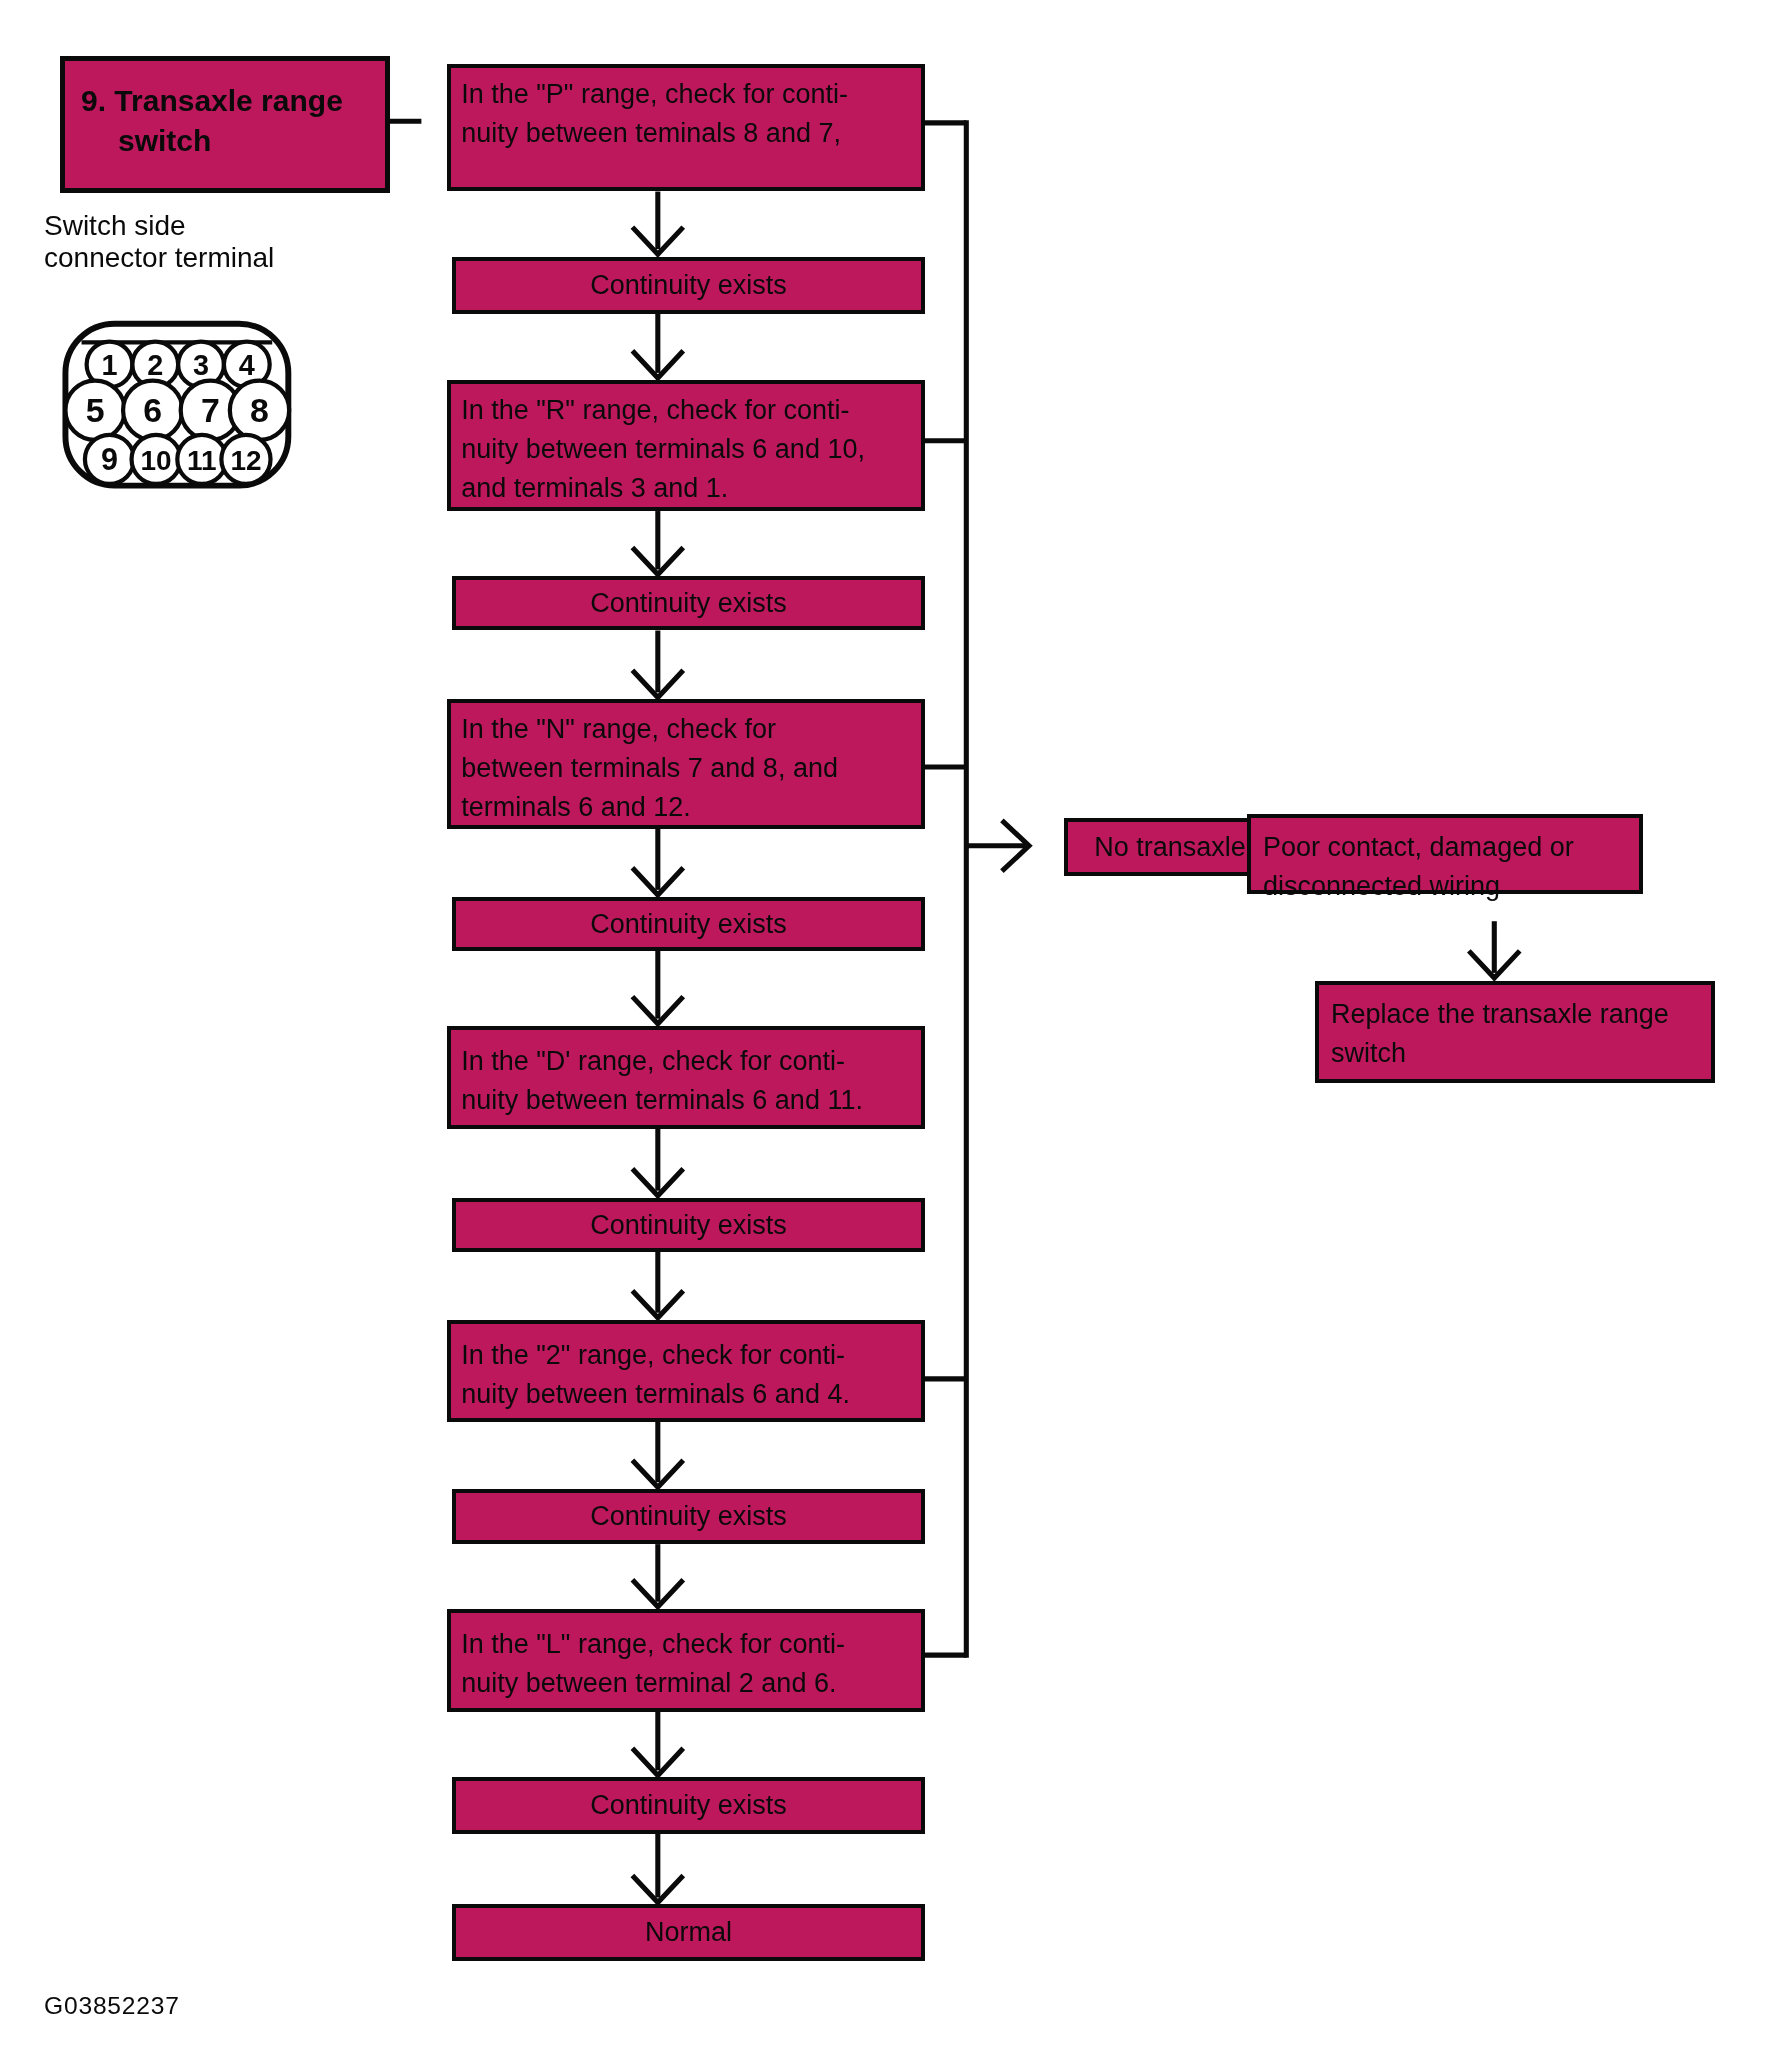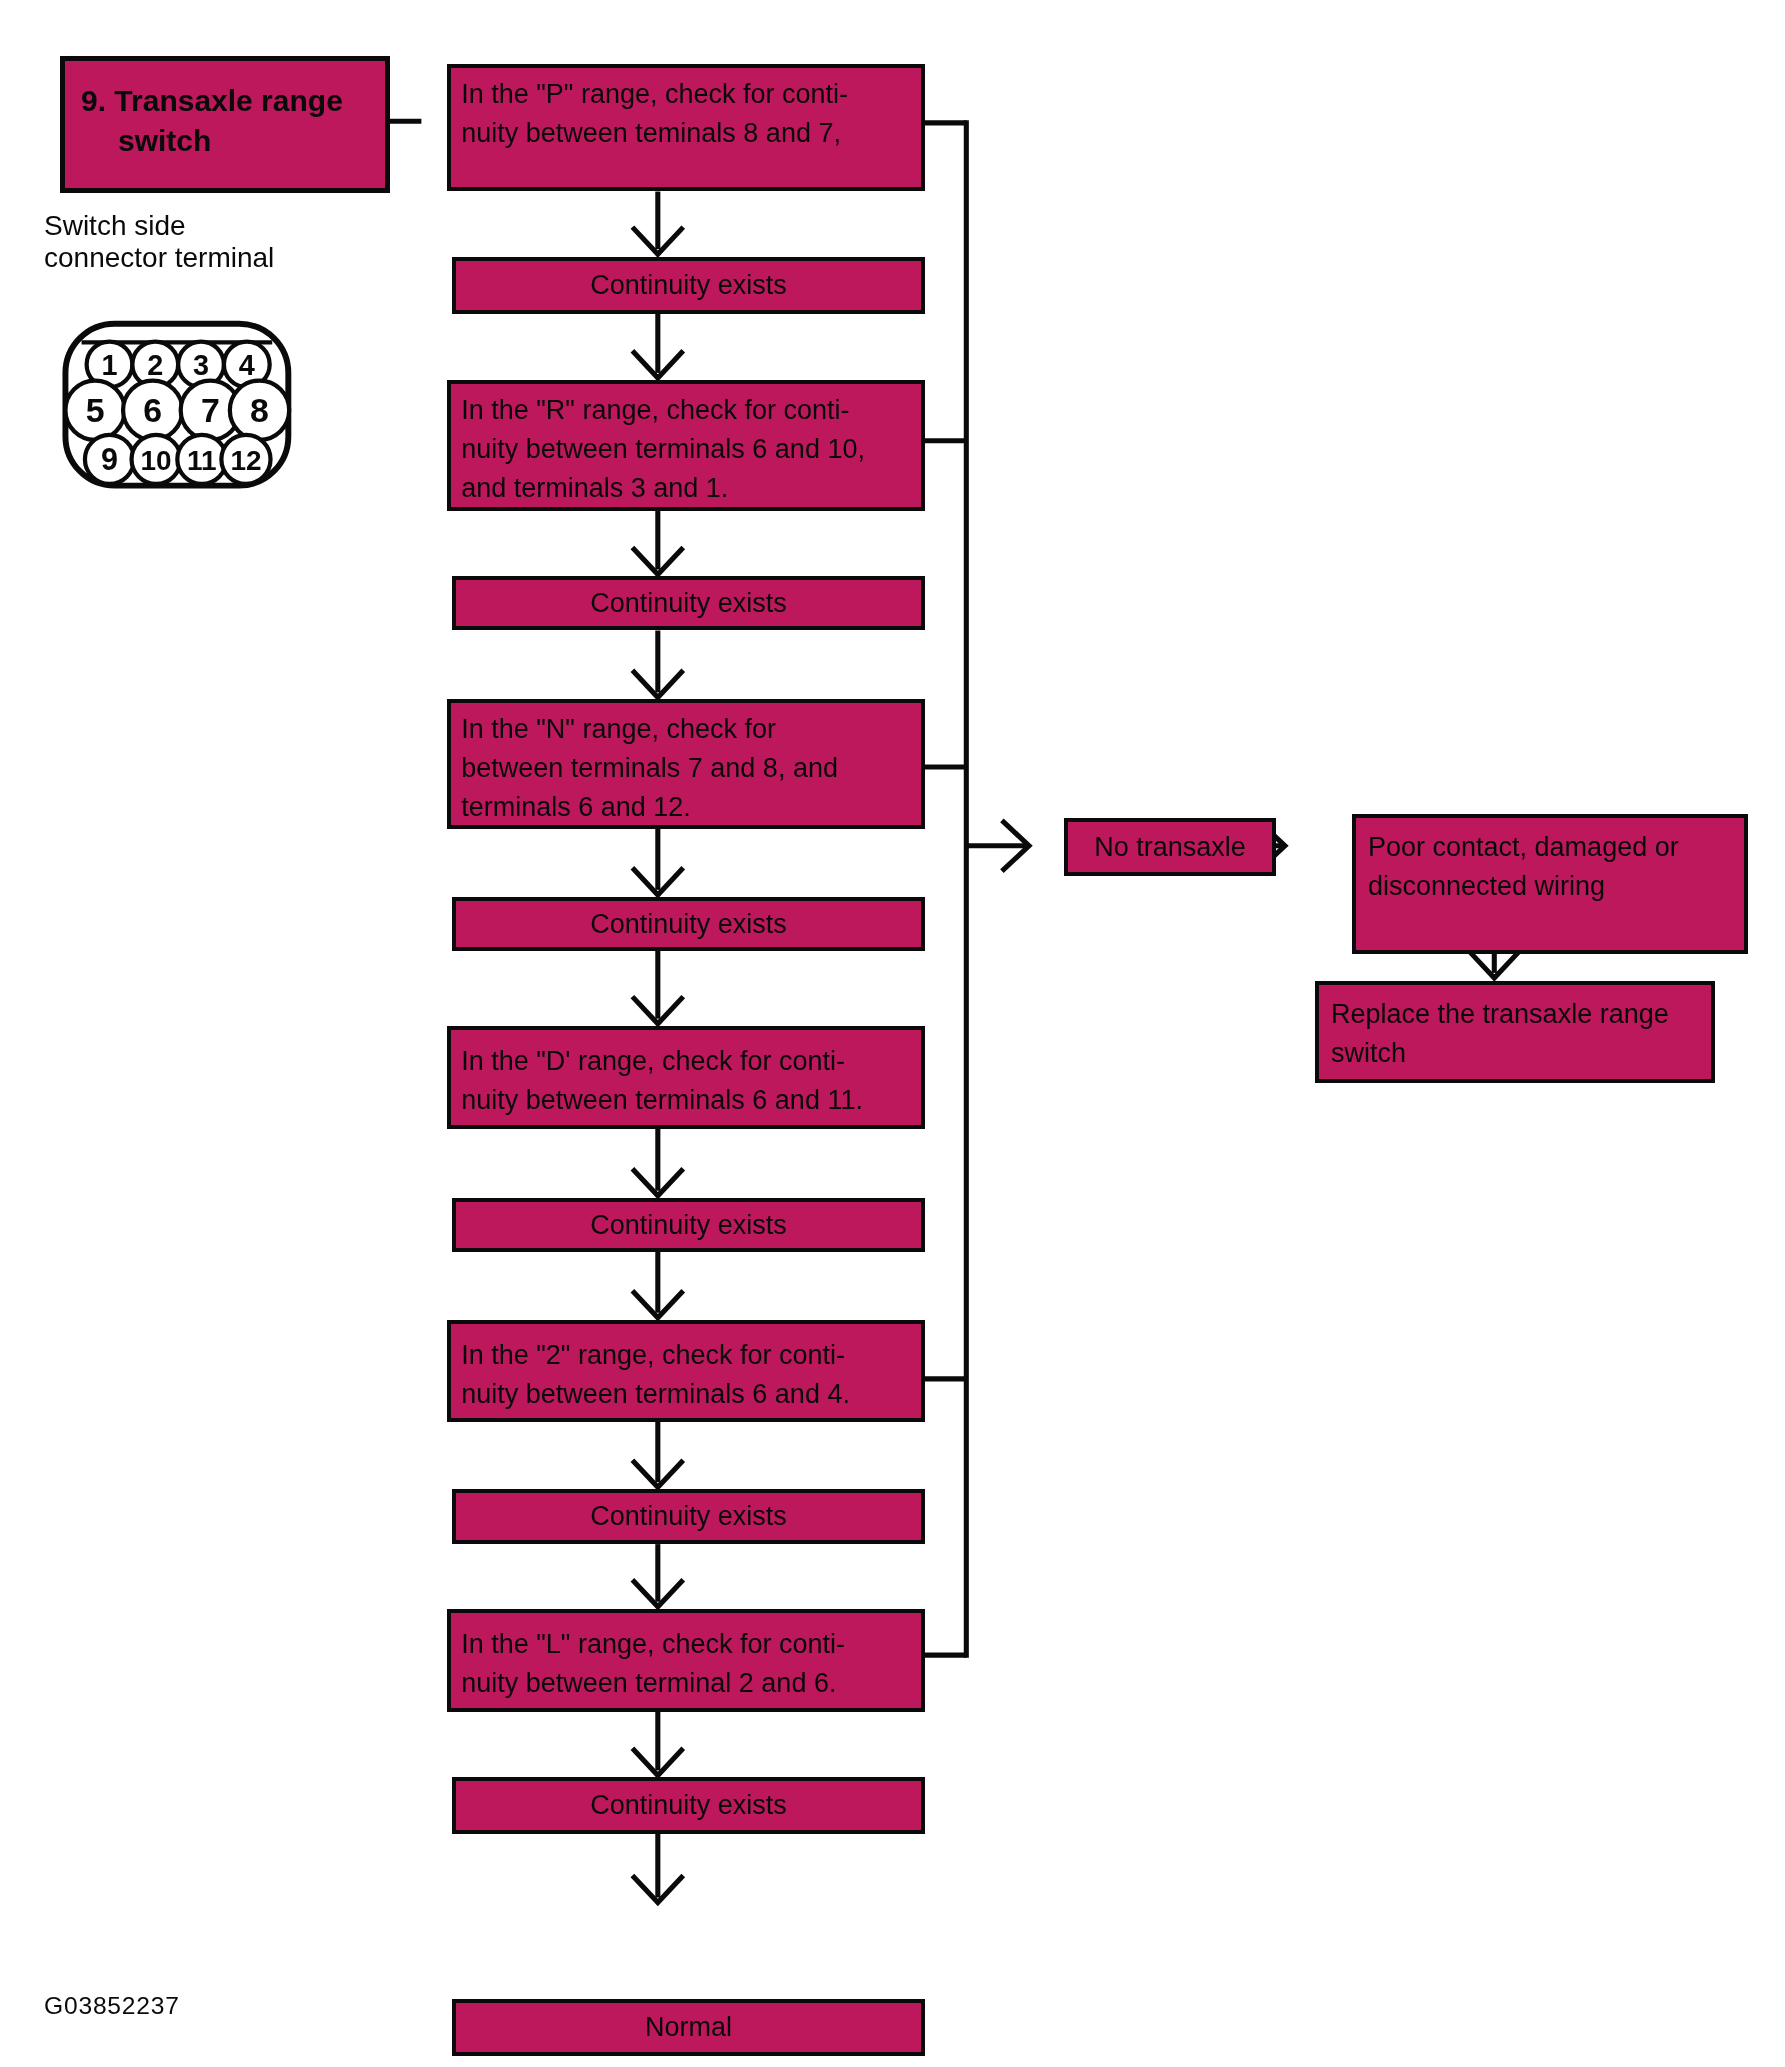--- a/index.html
+++ b/index.html
@@ -42,21 +42,21 @@
     font-size: 28px; line-height: 32px;
   }
   .figure-id {
     position: absolute; left: 44px; top: 1992px;
     font-size: 24.6px; letter-spacing: 0.8px;
   }
   .nc-box {
     left: 1036px; top: 818px; width: 212px; height: 58px;
     display: flex; align-items: center; justify-content: center;
   }
-  .pc-box { left: 1324px; top: 814px; width: 396px; height: 140px; padding: 10.2px 5.1px 0 12px; }
+  .pc-box { left: 1219px; top: 814px; width: 396px; height: 80px; padding: 10.2px 5.1px 0 12px; }
   .rp-box { left: 1287px; top: 981px; width: 400px; height: 102px; padding: 10.2px 5.1px 0 12px; }
   .line-el { display: block; }
 </style>
 </head>
 <body>
 
 <div id="canvas">
 
   <svg id="lines" viewBox="0 0 2107 2439" xmlns="http://www.w3.org/2000/svg" fill="none" stroke="#0a0a0a" stroke-width="6">
 
@@ -223,21 +223,21 @@
 
   <div class="box stepbox" style="top:1609px;height:103px;padding-top:12px;">
     <span class="line-el">In the "L" range, check for conti-</span>
     <span class="line-el">nuity between terminal 2 and 6.</span>
   </div>
 
   <div class="box cebox" style="top:1777px;height:57px;">
     <span>Continuity exists</span>
   </div>
 
-  <div class="box cebox" style="top:1999px;height:57px;justify-content:center;">
+  <div class="box cebox" style="top:1904px;height:57px;justify-content:center;">
     <span>Normal</span>
   </div>
 
   <div class="box nc-box">
     <span>No transaxle</span>
   </div>
 
   <div class="box pc-box">
     <span class="line-el">Poor contact, damaged or</span>
     <span class="line-el">disconnected wiring</span>

